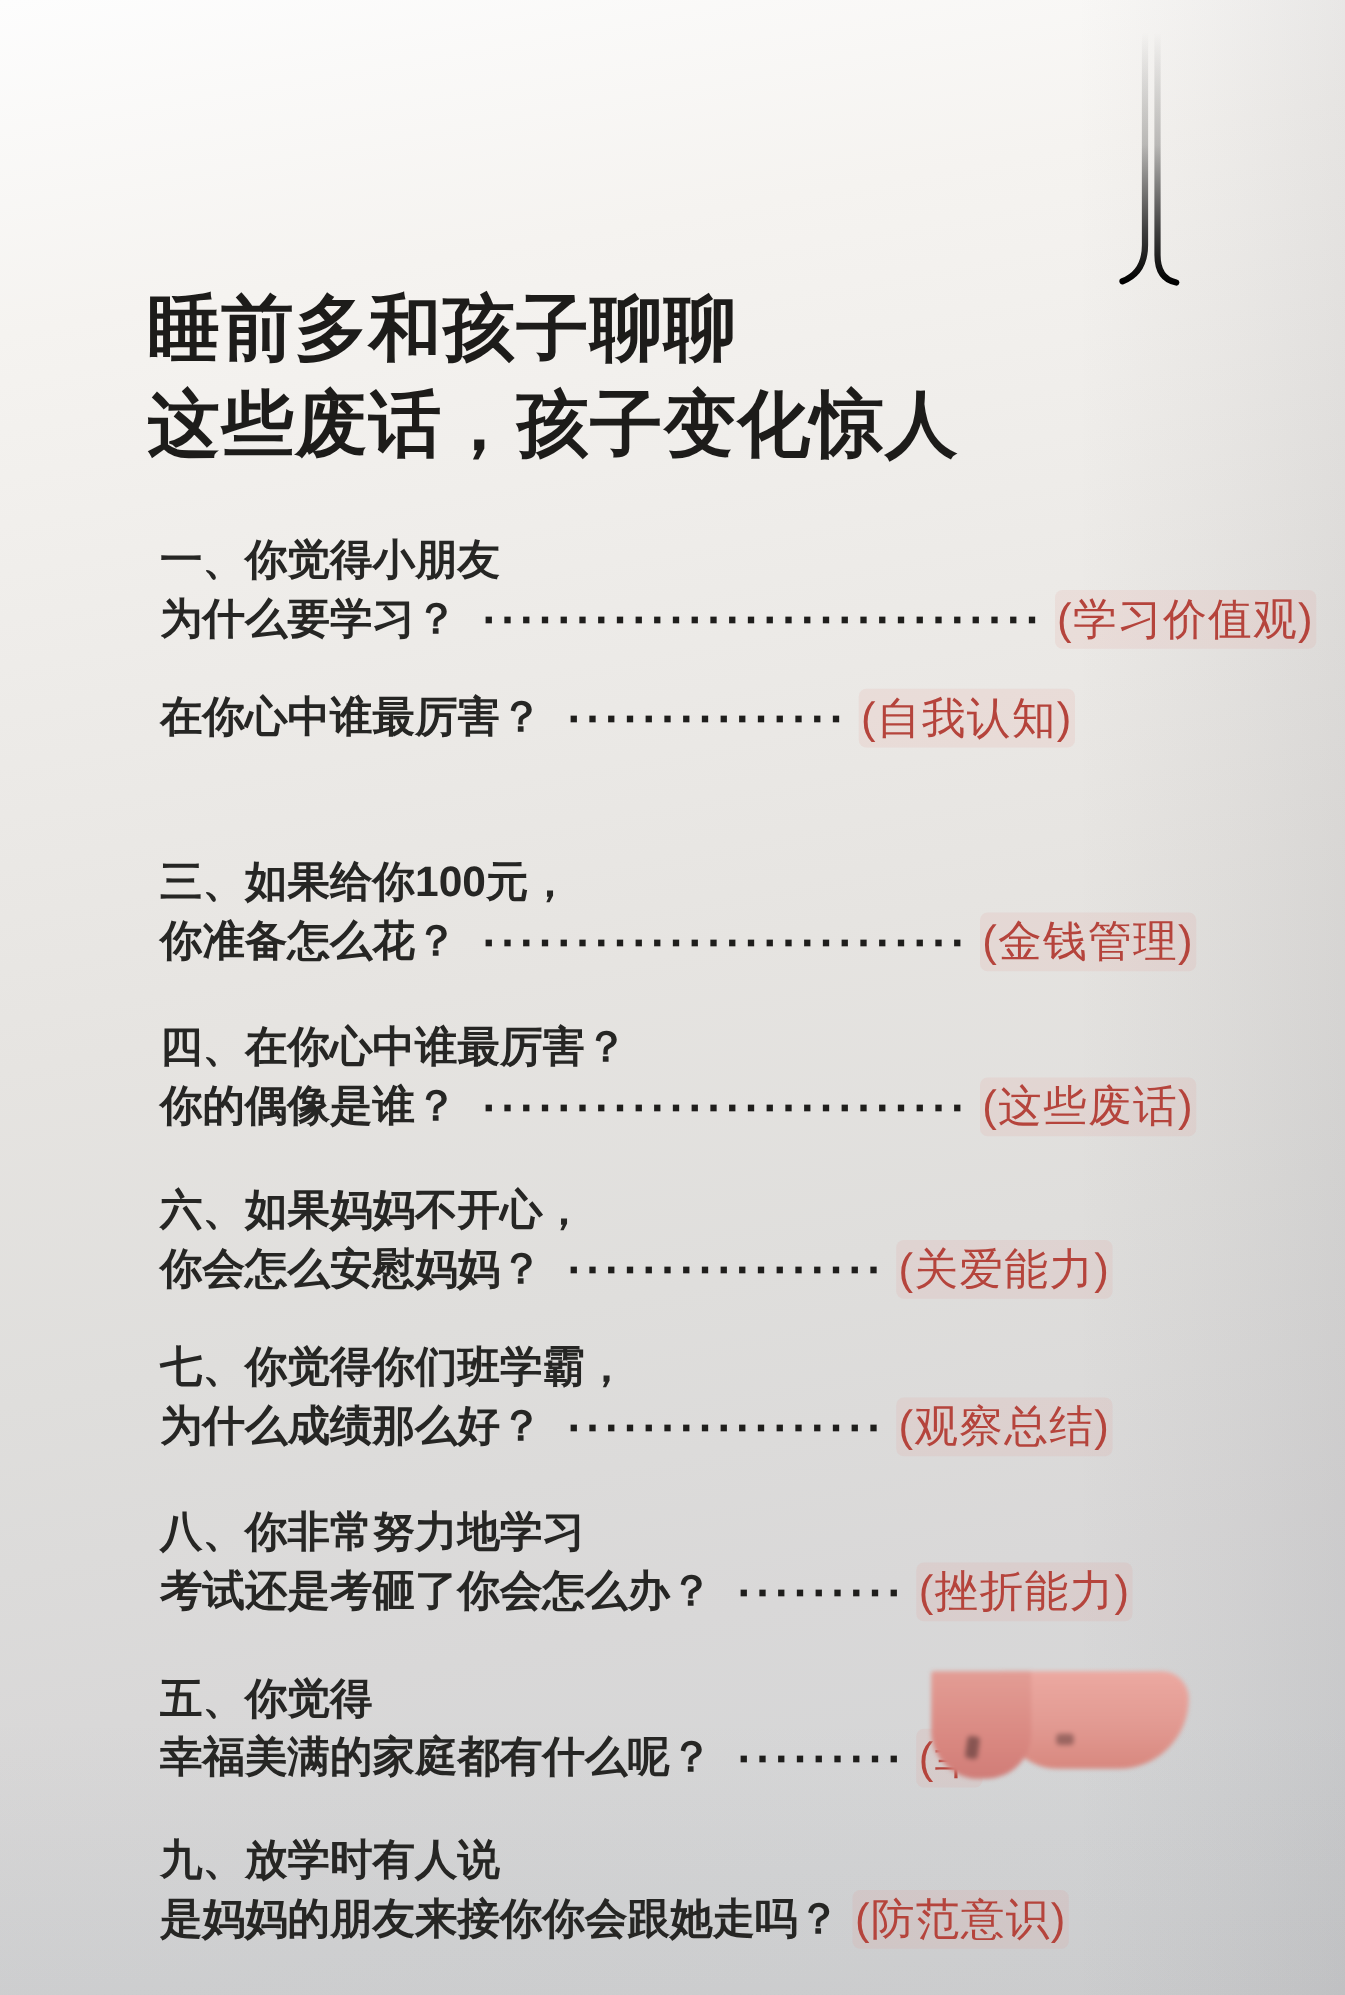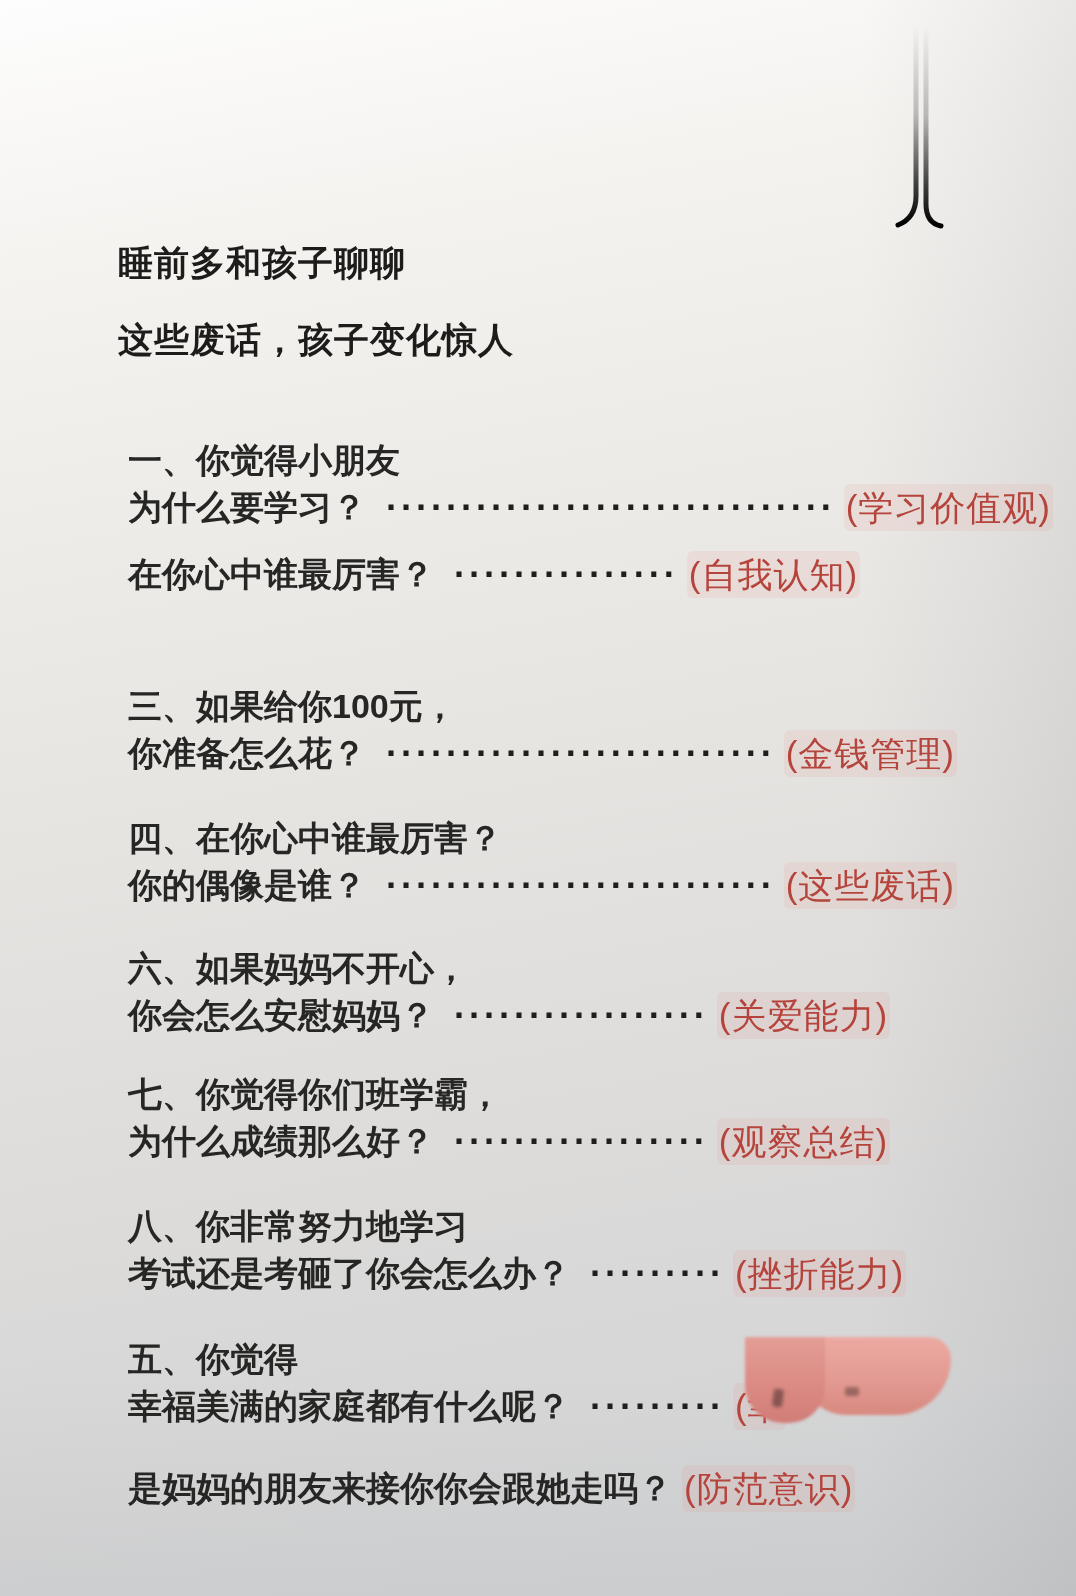--- a/index.html
+++ b/index.html
@@ -14,21 +14,21 @@
       #dfdedc 63%, #d9d8d8 78%, #d4d5d6 90%, #d2d3d4 100%);
   }
   .vignette {
     position: absolute; inset: 0; pointer-events: none;
     background:
       linear-gradient(90deg, rgba(0,0,0,0) 80%, rgba(80,80,88,0.05) 92%, rgba(80,80,88,0.09) 100%),
       linear-gradient(0deg, rgba(70,70,78,0.05) 0%, rgba(0,0,0,0) 14%);
   }
   .title {
     position: absolute; left: 118px; top: 224px;
-    color: #1d1c1a; font-size: 35px; font-weight: 900;
+    color: #1d1c1a; font-size: 58px; font-weight: 900;
     line-height: 77px; letter-spacing: 1px; white-space: nowrap;
   }
   .item {
     position: absolute; left: 128px; width: 870px;
     color: #262624; font-size: 34px; font-weight: 700;
     line-height: 47px; white-space: nowrap;
   }
   .item .l2 { display: flex; align-items: flex-start; }
   .dots {
     font-weight: 900; letter-spacing: 3px; color: #1f1e1c;
@@ -84,21 +84,21 @@
     </defs>
     <path d="M31,14 L31,184 Q31,206 13,213" fill="none" stroke="url(#fade)" stroke-width="5" stroke-linecap="round"></path>
     <path d="M41,14 L41,192 Q41,211 56,214" fill="none" stroke="url(#fade)" stroke-width="5" stroke-linecap="round"></path>
   </svg>
 
   <div class="title">
     <div>睡前多和孩子聊聊</div>
     <div>这些废话，孩子变化惊人</div>
   </div>
 
-  <div class="item" data-idx="0" style="top:437px">
+  <div class="item" data-idx="0" style="top:425px">
     <div class="l1">一、你觉得小朋友</div>
     <div class="l2">
       <span>为什么要学习？</span>
       <span class="dots">······························</span>
       <span class="cat-label">(学习价值观)</span>
     </div>
   </div>
 
   <div class="item" data-idx="1" style="top:551px">
     <div class="l2">
@@ -156,20 +156,21 @@
   <div class="item" data-idx="7" style="top:1336px">
     <div class="l1">五、你觉得</div>
     <div class="l2">
       <span>幸福美满的家庭都有什么呢？</span>
       <span class="dots">·········</span>
       <span class="cat-label">(幸</span>
     </div>
   </div>
 
   <div class="item" data-idx="8" style="top:1465px">
+    <div class="l1">九、放学时有人说</div>
     <div class="l2">
       <span>是妈妈的朋友来接你你会跟她走吗？</span>
       <span class="dots"></span>
       <span class="cat-label">(防范意识)</span>
     </div>
   </div>
 
   <div class="smudge">
     <div class="lobe-right"></div>
     <div class="lobe-left"></div>

